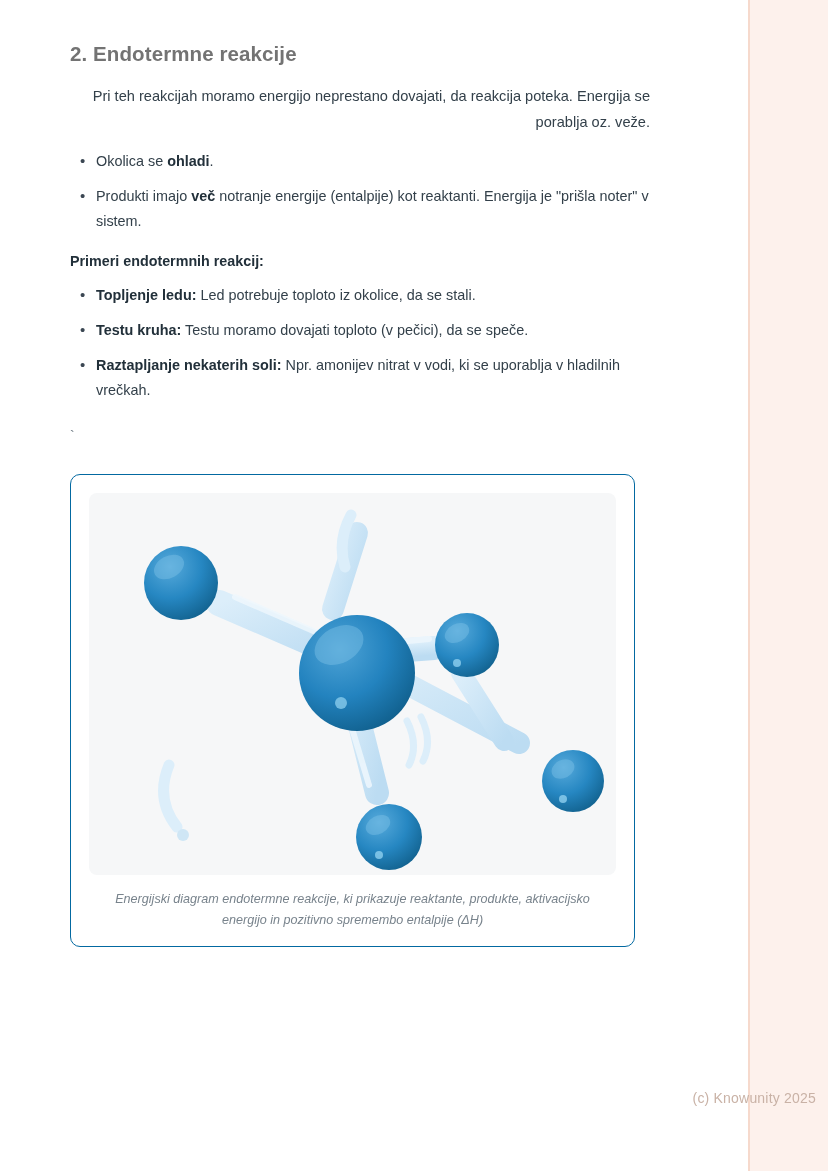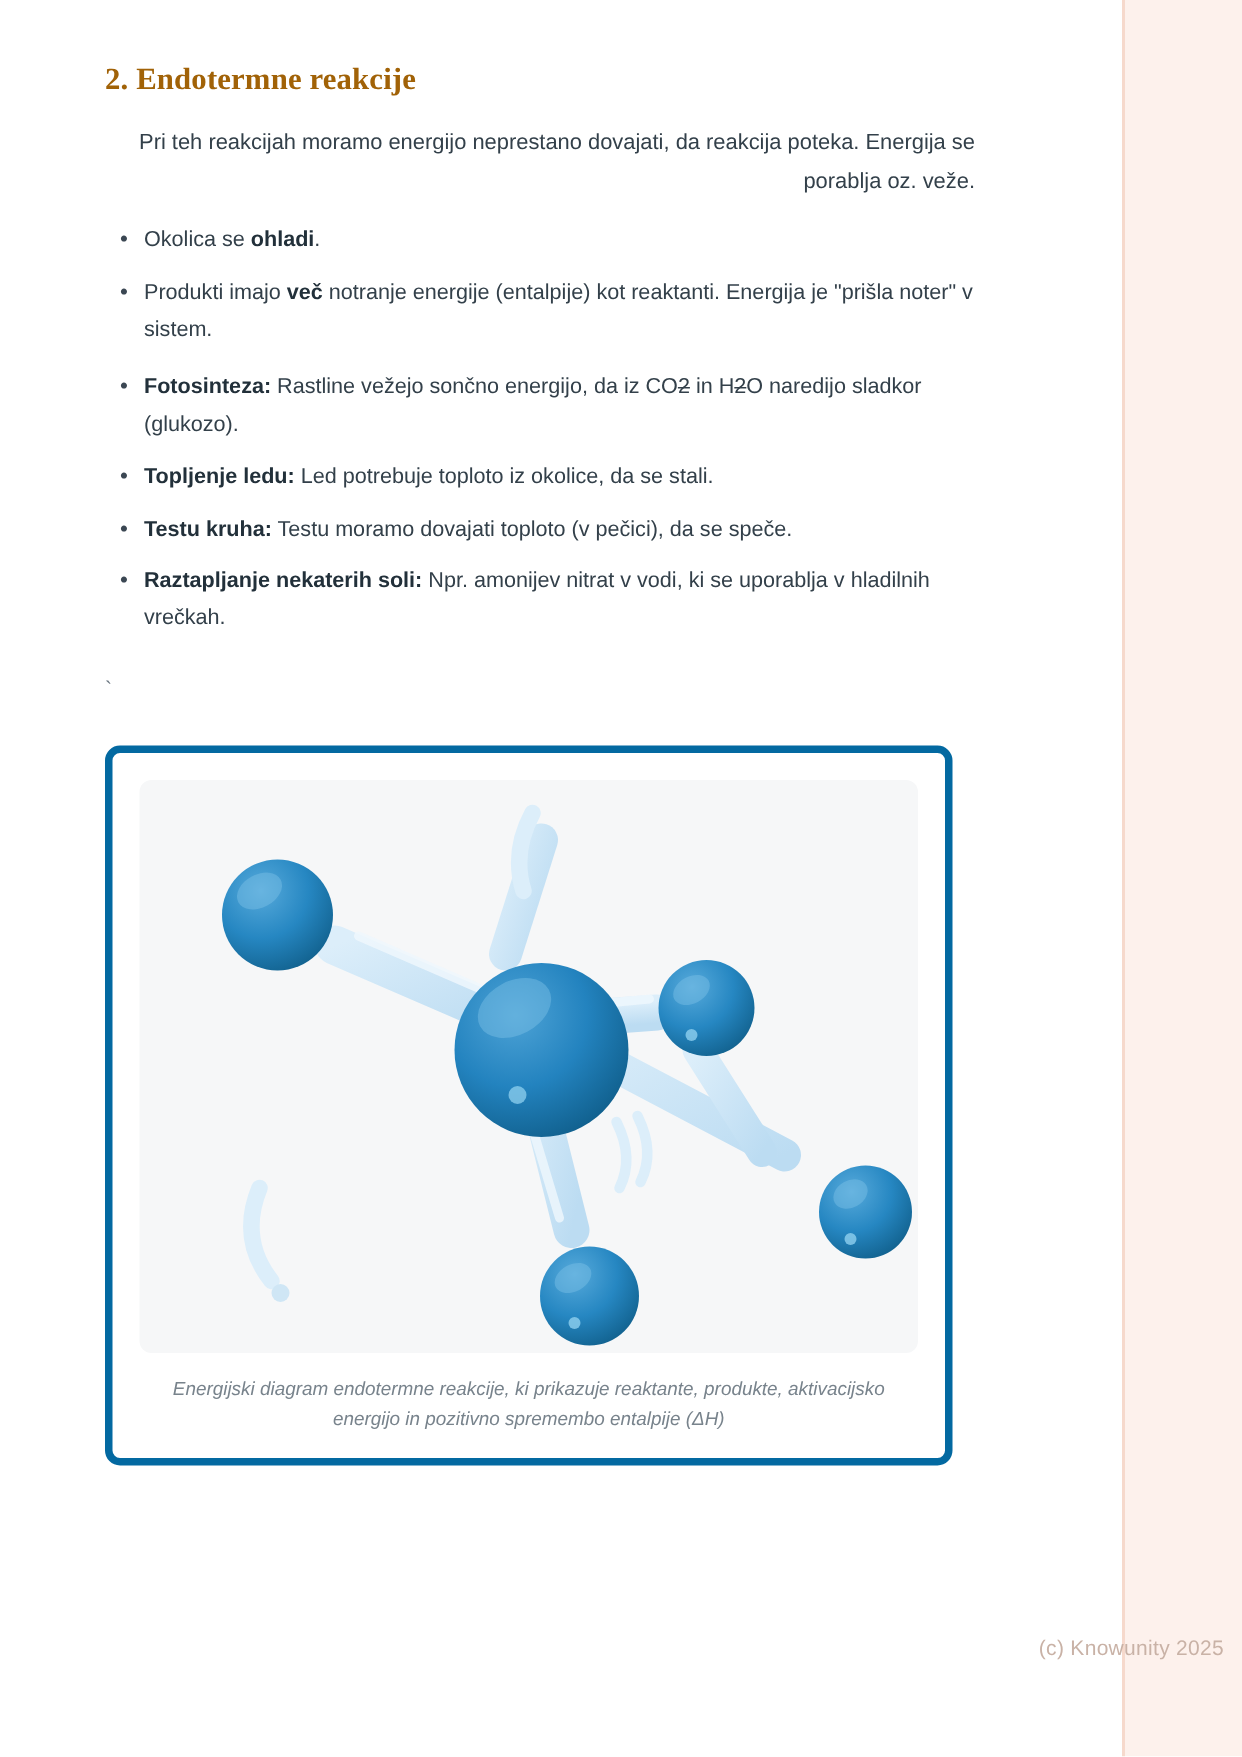--- a/index.html
+++ b/index.html
@@ -38,26 +38,25 @@
     position: absolute;
     top: 0;
     left: 0;
     width: 750px;
     height: 1171px;
     box-sizing: border-box;
     padding: 30px 56px 0 70px;
   }
 
   h2.section-title {
-    color: #a16207;
+    color: #737373;
     font-size: 20.5px;
     font-weight: bold;
     margin: 12px 0 18px 0;
     letter-spacing: 0.1px;
-    font-family: Liberation Serif, serif;
   }
 
   p.intro {
     font-size: 14.6px;
     line-height: 1.75;
     margin: 0 0 14px 0;
     max-width: 580px;
     color: #33404a;
     text-align: right;
   }
@@ -121,21 +120,21 @@
     font-size: 14px;
     color: #6a7680;
     margin: 26px 0 0 0;
     height: 14px;
   }
 
   
   .figure-card {
     margin-top: 32px;
     width: 565px;
-    border: 5px solid #0369a1;
+    border: 1px solid #0369a1;
     border-radius: 10px;
     background: #ffffff;
     padding: 18px 18px 14px 18px;
     box-sizing: border-box;
   }
   .figure-inner {
     width: 100%;
     height: 382px;
     background: #f6f7f8;
     border-radius: 8px;
@@ -177,25 +176,23 @@
 
   <ul class="bullets">
     <li>
       <span>Okolica se </span><b>ohladi</b><span>.</span>
     </li>
     <li>
       <span>Produkti imajo </span><b>več</b><span> notranje energije (entalpije) kot reaktanti. Energija je "prišla noter" v sistem.</span>
     </li>
   </ul>
 
+  <p class="subhead">Primeri endotermnih reakcij:</p>
 
   <ul class="bullets">
-    <li>
-      <b>Fotosinteza:</b><span> Rastline vežejo sončno energijo, da iz CO</span><span class="strike-sub">2</span><span> in H</span><span class="strike-sub">2</span><span>O naredijo sladkor (glukozo).</span>
-    </li>
     <li>
       <b>Topljenje ledu:</b><span> Led potrebuje toploto iz okolice, da se stali.</span>
     </li>
     <li>
       <b>Testu kruha:</b><span> Testu moramo dovajati toploto (v pečici), da se speče.</span>
     </li>
     <li>
       <b>Raztapljanje nekaterih soli:</b><span> Npr. amonijev nitrat v vodi, ki se uporablja v hladilnih vrečkah.</span>
     </li>
   </ul>

